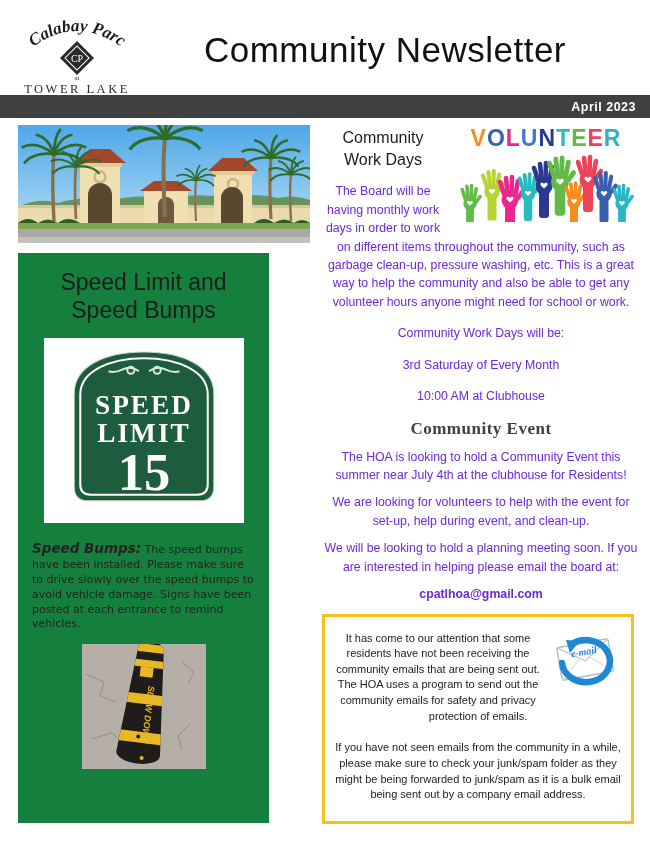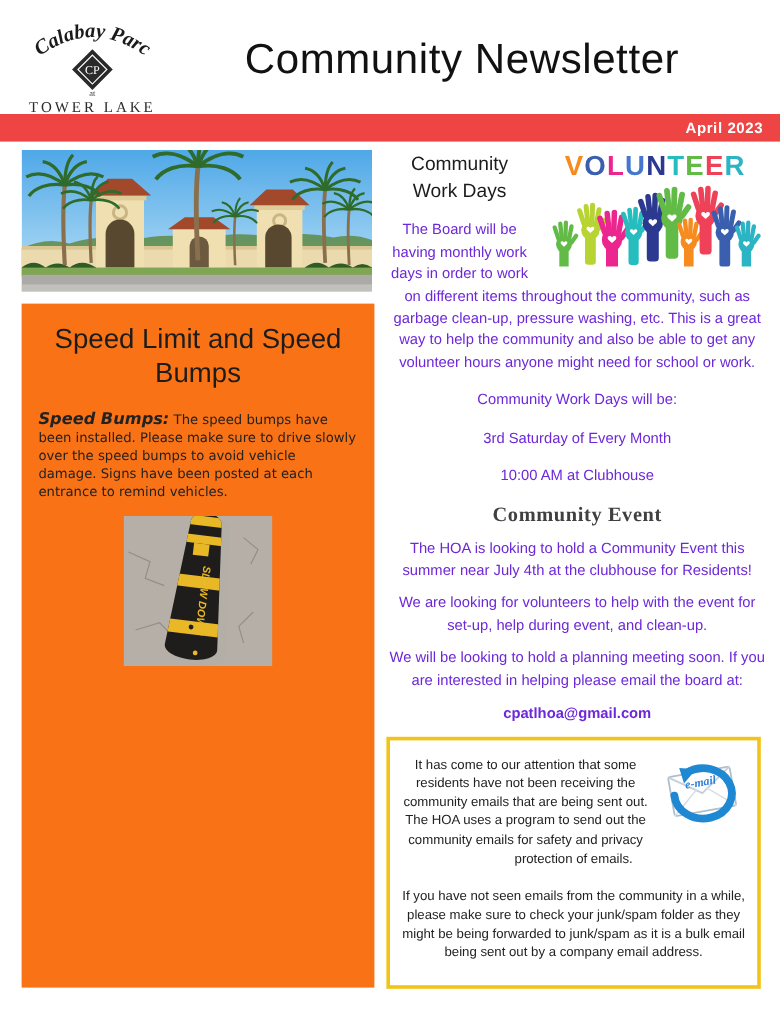--- a/index.html
+++ b/index.html
@@ -3,28 +3,28 @@
 <meta charset="utf-8">
 <style>
   html,body{margin:0;padding:0;background:#ffffff;}
   .page{position:relative;width:650px;height:841px;background:#ffffff;overflow:hidden;
         font-family:"Liberation Sans",sans-serif;color:#1a1a1a;}
 
   
   .logo{position:absolute;left:12px;top:8px;width:130px;height:88px;}
   .main-title{position:absolute;left:140px;top:30px;width:490px;text-align:center;
       font-size:35px;letter-spacing:.5px;color:#111;font-family:"Liberation Sans",sans-serif;}
-  .date-bar{position:absolute;left:0;top:95px;width:650px;height:23px;background:#ef4444;
+  .date-bar{position:absolute;left:0;top:95px;width:650px;height:23px;background:#404040;
       color:#fff;font-weight:bold;font-size:12.5px;display:flex;align-items:center;
       justify-content:flex-end;padding-right:14px;box-sizing:border-box;letter-spacing:.5px;text-align:center;}
 
   
   .entrance-photo{position:absolute;left:18px;top:125px;width:292px;height:118px;}
-  .peach-box{position:absolute;left:18px;top:253px;width:294px;height:570px;
-      background:#f97316;box-sizing:border-box;padding:10px 13px;}
+  .peach-box{position:absolute;left:18px;top:253px;width:251px;height:570px;
+      background:#15803d;box-sizing:border-box;padding:10px 13px;}
   .peach-box h2{margin:6px 0 10px 0;text-align:center;font-size:23px;font-weight:400;
       line-height:1.2;color:#1c1c1c;font-family:"Liberation Sans",sans-serif;}
   .peach-body{font-family:"DejaVu Sans",sans-serif;font-size:11px;line-height:1.35;
       color:#222;margin:0 1px 0 1px;}
   .peach-label{font-weight:bold;font-style:italic;font-size:13.5px;font-family:"DejaVu Sans",sans-serif;}
   .sign-wrap{width:200px;height:185px;background:#ffffff;margin:14px auto 0 auto;
       display:flex;align-items:center;justify-content:center;}
   .bumps-para{margin-top:16px;}
   .bump-wrap{width:124px;height:125px;margin:12px auto 0 auto;}
 
@@ -143,20 +143,35 @@
       <use href="#palm" transform="translate(178,96) scale(0.7)"></use>
       <use href="#palm" transform="translate(253,94) scale(1.05)"></use>
       <use href="#palm" transform="translate(273,96) scale(0.8)"></use>
     </svg>
   </div>
 
   <div class="peach-box">
     <h2>Speed Limit and Speed Bumps</h2>
 
 
+    <div class="sign-wrap">
+      <svg viewBox="0 0 150 170" width="176" height="172">
+        <path d="M6,48 C6,20 38,7 75,7 C112,7 144,20 144,48 L144,140 Q144,154 130,154 L20,154 Q6,154 6,140 Z" fill="#1D5C3D" stroke="#cfcfcf" stroke-width="1"></path>
+        <path d="M12,49 C12,26 41,13 75,13 C109,13 138,26 138,49 L138,138 Q138,148 128,148 L22,148 Q12,148 12,138 Z" fill="none" stroke="#ffffff" stroke-width="2"></path>
+        <g stroke="#D8E7DC" stroke-width="2" fill="none">
+          <path d="M70,26 q-8,-6 -16,-2 q-8,4 -14,2"></path>
+          <path d="M80,26 q8,-6 16,-2 q8,4 14,2"></path>
+          <circle cx="62" cy="25" r="3.5"></circle>
+            <circle cx="88" cy="25" r="3.5"></circle>
+        </g>
+        <text x="75" y="68" text-anchor="middle" font-family="Liberation Serif,serif" font-weight="bold" font-size="27" letter-spacing="2" fill="#ffffff">SPEED</text>
+        <text x="75" y="96" text-anchor="middle" font-family="Liberation Serif,serif" font-weight="bold" font-size="27" letter-spacing="2" fill="#ffffff">LIMIT</text>
+        <text x="75" y="143" text-anchor="middle" font-family="Liberation Serif,serif" font-weight="bold" font-size="52" fill="#ffffff">15</text>
+      </svg>
+    </div>
 
     <p class="peach-body bumps-para"><span class="peach-label">Speed Bumps:</span><span>  The speed bumps have been installed. Please make sure to drive slowly over the speed bumps to avoid vehicle damage. Signs have been posted at each entrance to remind vehicles.</span></p>
 
     <div class="bump-wrap">
       <svg viewBox="0 0 124 125" width="124" height="125">
         <rect x="0" y="0" width="124" height="125" fill="#B5AFA7"></rect>
         <g stroke="#8C867E" stroke-width="1" fill="none" opacity=".8">
           <path d="M4,30 l18,8 l-4,14 l16,6"></path>
           <path d="M100,18 l12,10 l-6,12"></path>
           <path d="M10,95 l20,-6 l10,10"></path>

